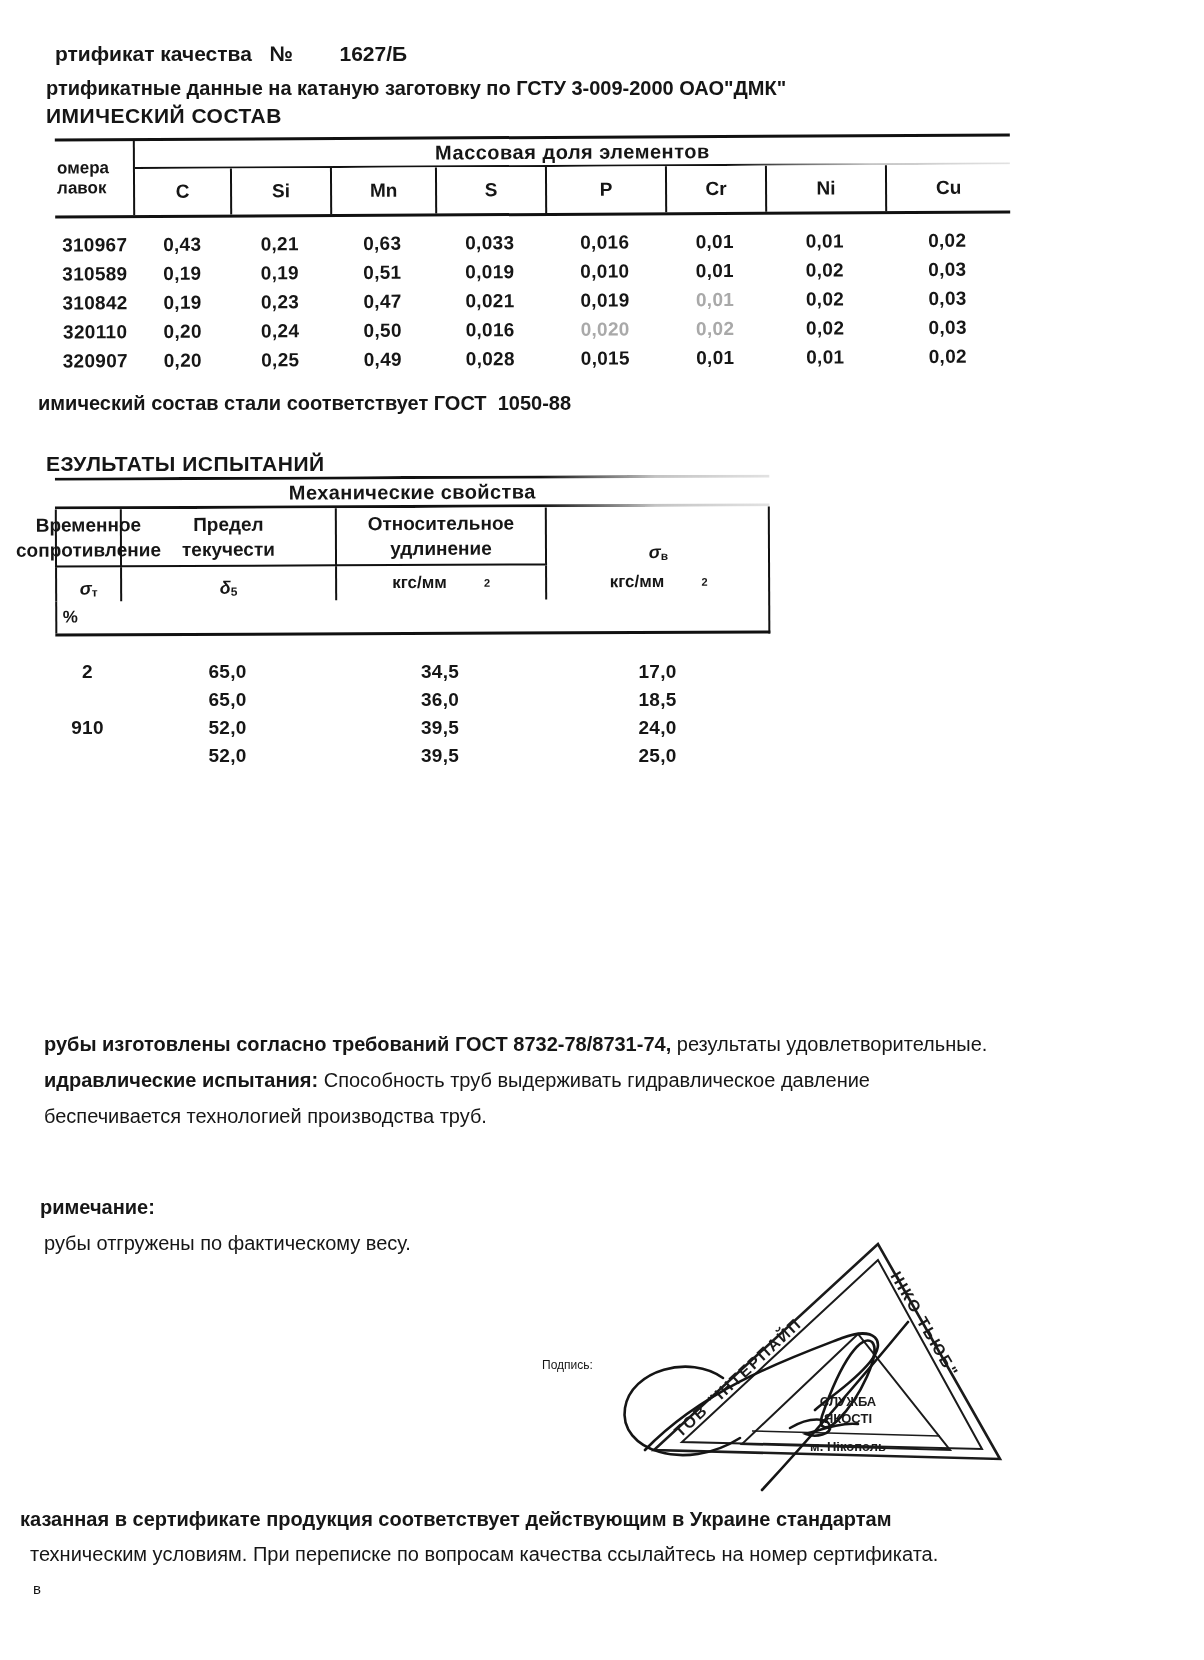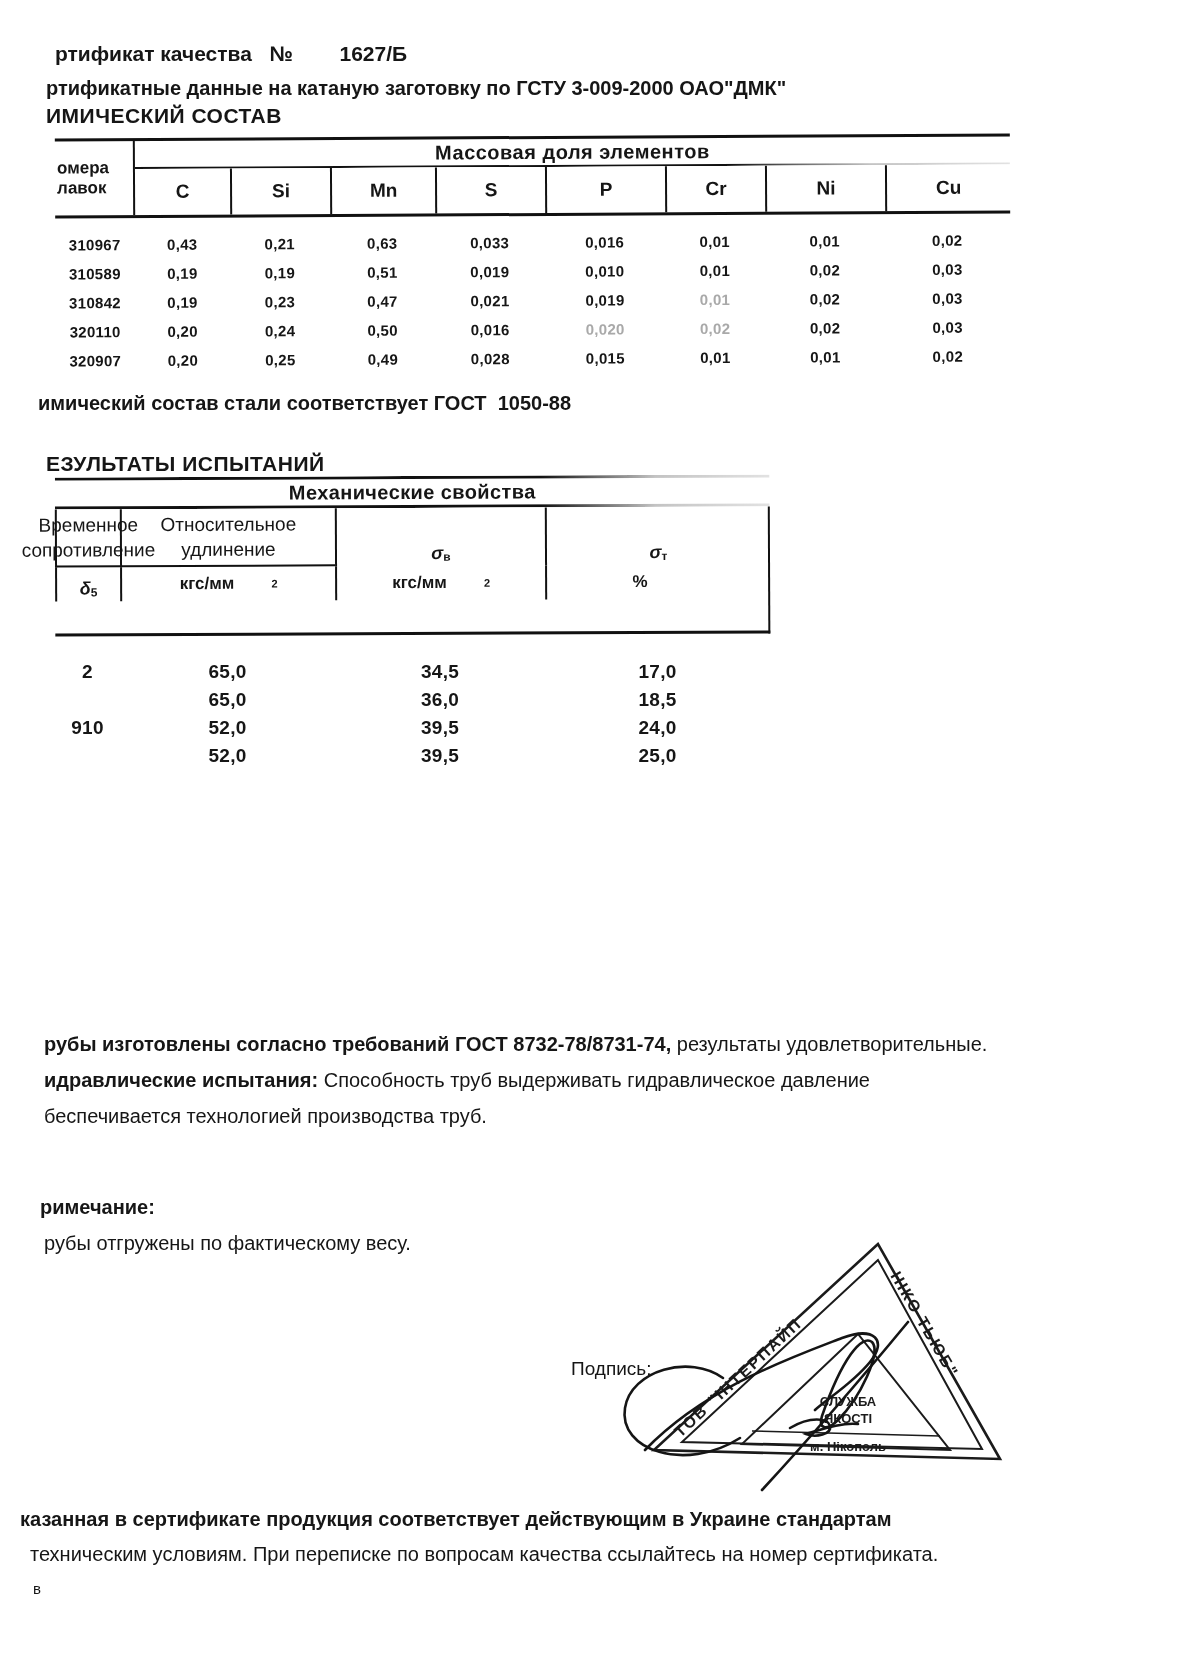--- a/index.html
+++ b/index.html
@@ -24,32 +24,32 @@
     -webkit-mask-image:linear-gradient(90deg,#000 0%,#000 68%,rgba(0,0,0,0.25) 84%,rgba(0,0,0,0.12) 100%);
     mask-image:linear-gradient(90deg,#000 0%,#000 68%,rgba(0,0,0,0.25) 84%,rgba(0,0,0,0.12) 100%);
   }
   .ch-cols{display:grid;grid-template-columns:95px 100px 105px 110px 120px 100px 120px 125px;height:46px;}
   .ch-cols .hcell{display:flex;align-items:center;justify-content:center;font-size:19px;font-weight:600;
                   border-left:2px solid #111;}
   .ch-cols .hcell:first-child{border-left:none;}
 
   .chem-rows{position:absolute;left:55px;top:228px;width:955px;transform:rotate(-0.3deg);}
   .chem-rows .trow{display:grid;grid-template-columns:80px 95px 100px 105px 110px 120px 100px 120px 125px;height:29px;}
-  .chem-rows .tcell{display:flex;align-items:center;justify-content:center;font-size:15px;font-weight:700;letter-spacing:0.3px;}
+  .chem-rows .tcell{display:flex;align-items:center;justify-content:center;font-size:19px;font-weight:700;letter-spacing:0.3px;}
   .tcell.faded{color:#a9a9a9;font-weight:600;}
 
   
   .mech-table{position:absolute;left:55px;top:476px;width:715px;transform:rotate(-0.25deg);}
   .mech-span{border-top:3px solid #111;border-bottom:3px solid #111;height:26px;display:flex;align-items:center;justify-content:center;
              font-size:20px;font-weight:700;letter-spacing:0.4px;}
   .mech-body{display:grid;grid-template-columns:65px 215px 210px 225px;grid-template-rows:58px 34px 32px;
              border-bottom:3px solid #111;border-right:2px solid #111;}
   .mb-col0{grid-row:1/4;font-size:18px;font-weight:600;line-height:23px;padding-top:6px;padding-left:2px;}
   .mb-h{border-left:2px solid #111;border-bottom:2px solid #111;display:flex;flex-direction:column;align-items:center;justify-content:center;
-        font-size:19px;font-weight:400;line-height:25px;}
+        font-size:19px;font-weight:700;line-height:25px;}
   .mb-s{border-left:2px solid #111;display:flex;align-items:flex-end;justify-content:center;font-size:18px;font-weight:700;font-style:italic;padding-bottom:2px;}
   .mb-u{border-left:2px solid #111;display:flex;align-items:center;justify-content:center;font-size:17px;font-weight:700;gap:37px;}
   .mb-s sub{font-size:12px;font-style:normal;}
   .mb-u sup{font-size:11px;}
 
   .mech-rows{position:absolute;left:55px;top:658px;width:715px;}
   .mech-rows .trow{display:grid;grid-template-columns:65px 215px 210px 225px;height:28px;}
   .mech-rows .tcell{display:flex;align-items:center;justify-content:center;font-size:19px;font-weight:700;letter-spacing:0.3px;}
 
   
@@ -149,20 +149,24 @@
   <div class="abs b" style="left:46px;top:452px;font-size:21px;letter-spacing:0.5px;">ЕЗУЛЬТАТЫ ИСПЫТАНИЙ</div>
 
   <div class="mech-table">
     <div class="mech-span fade-right">Механические свойства</div>
     <div class="mech-body">
       <div class="mb-h">
         <span>Временное</span>
         <span>сопротивление</span>
       </div>
       <div class="mb-h">
+        <span>Предел</span>
+        <span>текучести</span>
+      </div>
+      <div class="mb-h">
         <span>Относительное</span>
         <span>удлинение</span>
       </div>
       <div class="mb-s">
         <span>σ</span>
           <sub>в</sub>
       </div>
       <div class="mb-s">
         <span>σ</span>
           <sub>т</sub>
@@ -215,21 +219,21 @@
 
   <div class="abs" style="left:44px;top:1026px;font-size:20px;line-height:36px;white-space:normal;width:1100px;">
     <div><span class="b">рубы изготовлены согласно требований ГОСТ 8732-78/8731-74,</span><span> результаты удовлетворительные.</span></div>
     <div><span class="b">идравлические испытания:</span><span> Способность труб выдерживать гидравлическое давление</span></div>
     <div>беспечивается технологией производства труб.</div>
   </div>
 
   <div class="abs b" style="left:40px;top:1196px;font-size:20px;">римечание:</div>
   <div class="abs" style="left:44px;top:1232px;font-size:20px;">рубы отгружены по фактическому весу.</div>
 
-  <div class="abs" style="left:571px;top:1358px;font-size:19px;">Подпись:</div>
+  <div class="abs" style="left:542px;top:1358px;font-size:12px;">Подпись:</div>
 
   <svg class="stamp" viewBox="0 0 420 270">
     <defs>
       <path id="lp" d="M 86 204 L 270 34"></path>
       <path id="rp" d="M 298 34 L 402 214"></path>
     </defs>
     <g fill="none" stroke="#1b1b1b" stroke-width="2.6">
       <path d="M 288 6 L 64 212 L 410 221 Z"></path>
       <path d="M 288 22 L 92 204 L 392 211 Z" stroke-width="2"></path>
       <path d="M 268 96 L 152 206 L 360 212 Z" stroke-width="2"></path>

